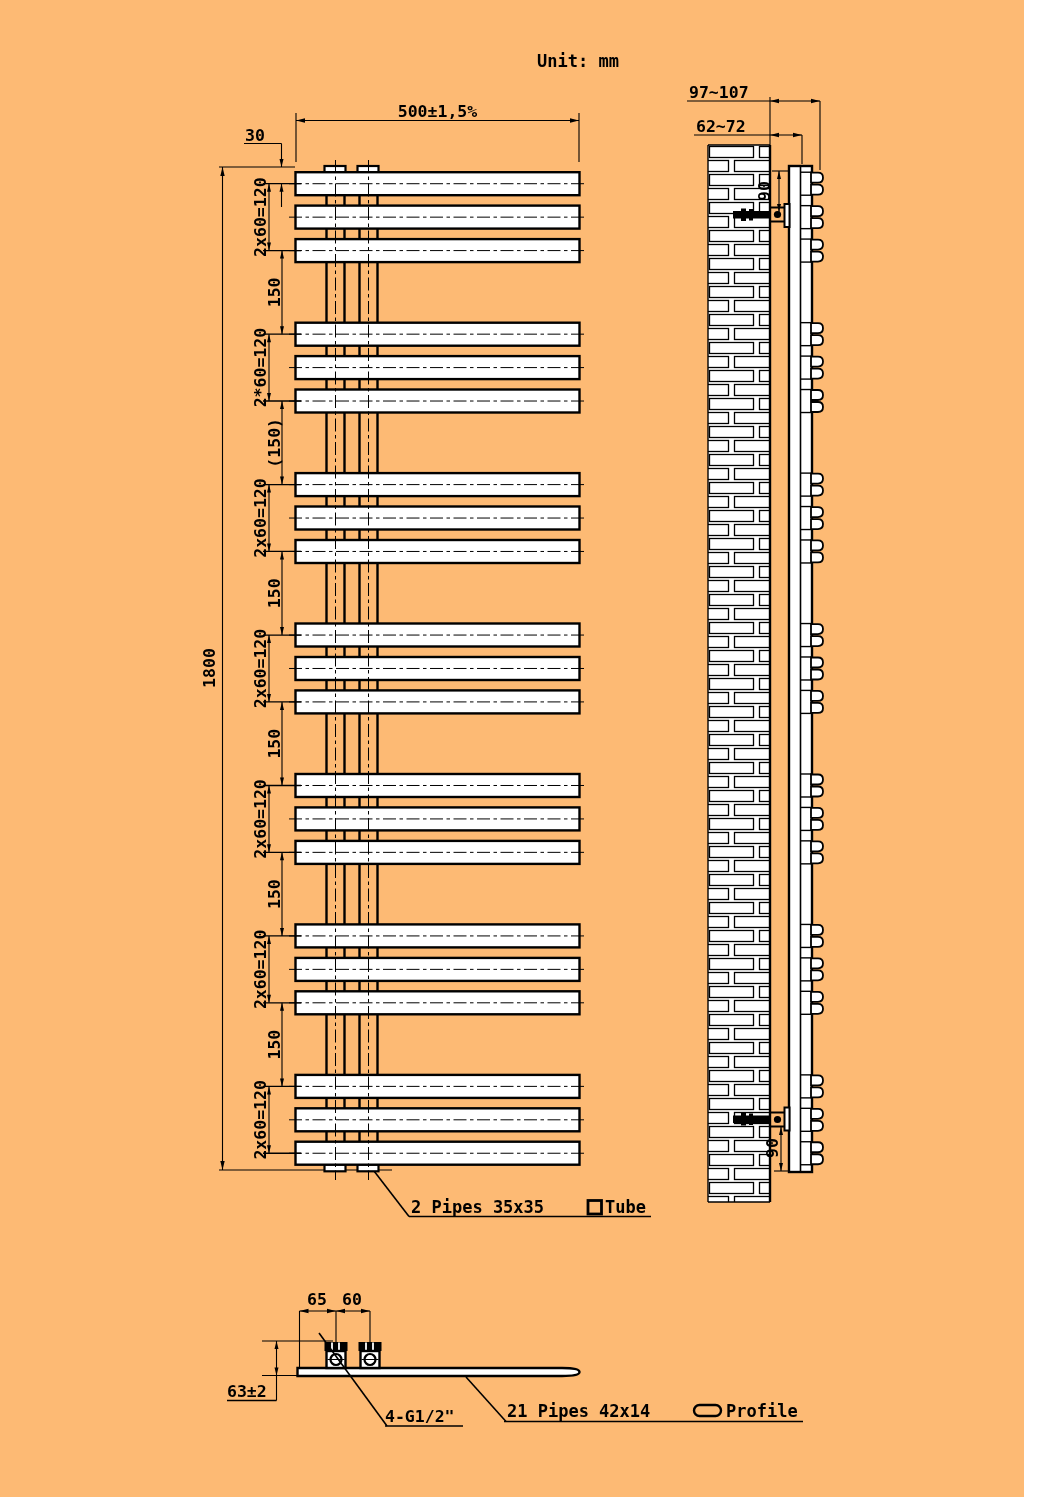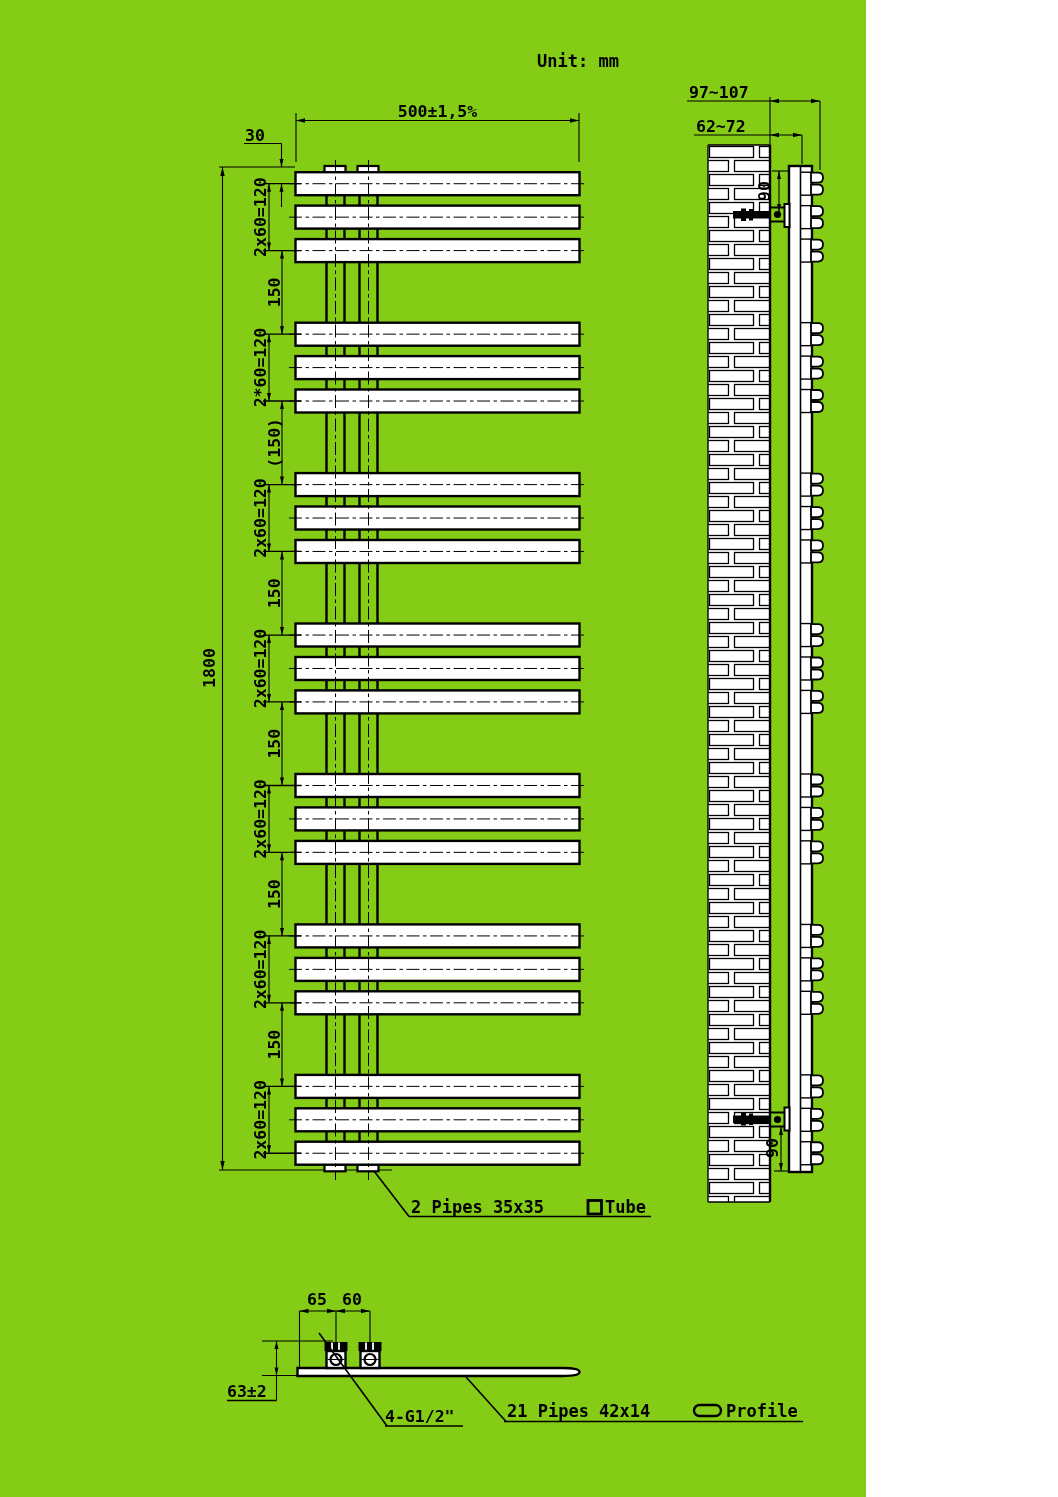--- a/index.html
+++ b/index.html
@@ -1,16 +1,16 @@
 <!DOCTYPE html>
 <html><head>
 <meta charset="utf-8">
 <style>
   html,body{margin:0;padding:0;background:#fff;}
-  .sheet{position:relative;width:866px;height:1497px;background:#84cc16;overflow:hidden;}
+  .sheet{position:relative;width:1024px;height:1497px;background:#fdba74;overflow:hidden;}
   svg{display:block;}
   text{font-family:"DejaVu Sans Mono","Liberation Mono",monospace;font-weight:bold;fill:#000;}
   .dim{font-size:16.5px;}
   .big{font-size:17px;}
 </style>
 </head>
 <body>
 
 <div class="sheet">
 <svg width="1058" height="1497" viewBox="0 0 1058 1497">

